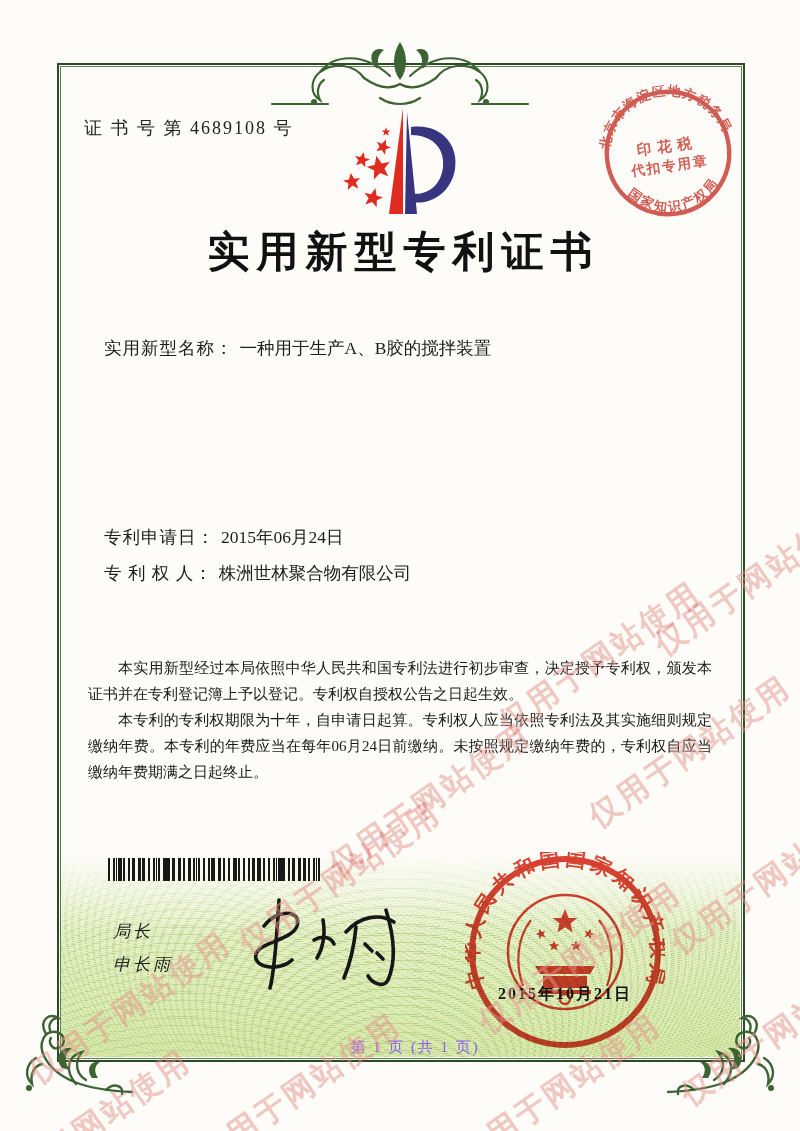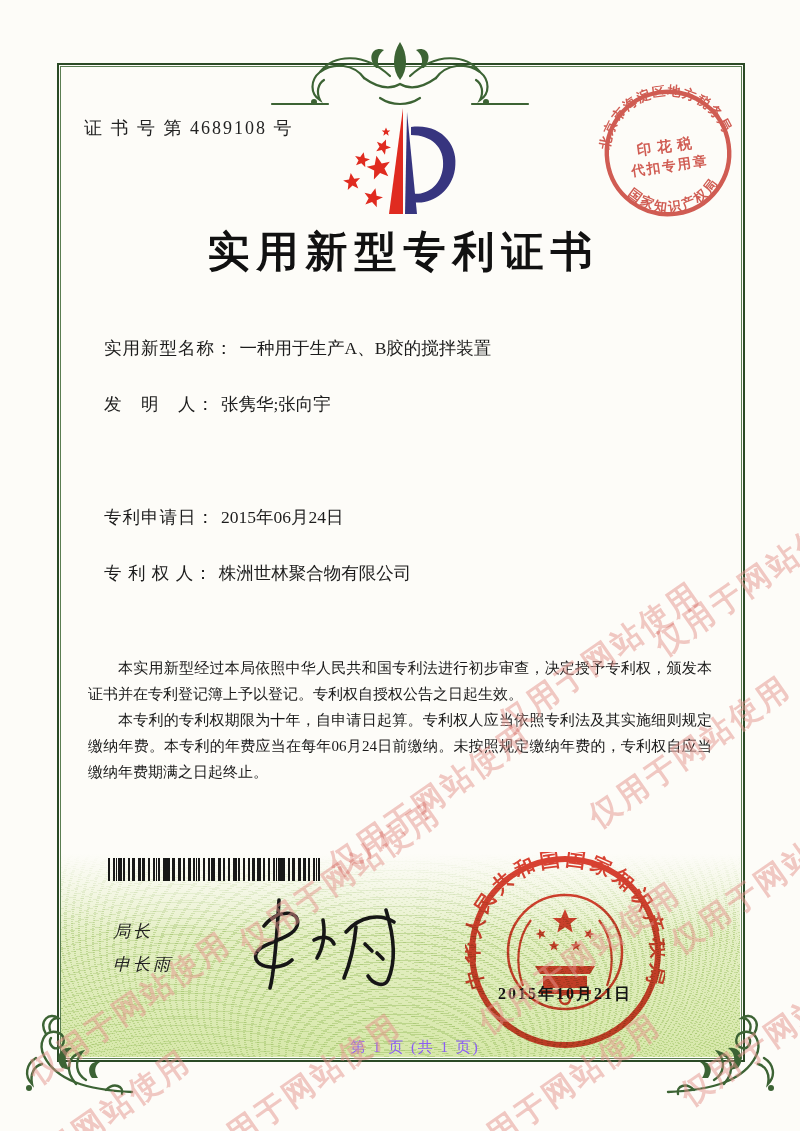--- a/index.html
+++ b/index.html
@@ -144,24 +144,21 @@
       <text x="0" y="-2" text-anchor="middle" font-size="15" letter-spacing="6" font-weight="bold" font-family="Liberation Sans, sans-serif">印花税</text>
       <text x="0" y="18" text-anchor="middle" font-size="14" letter-spacing="2" font-weight="bold" font-family="Liberation Sans, sans-serif">代扣专用章</text>
     </g>
   </svg>
 
   <div class="title">实用新型专利证书</div>
 
   <div class="field" style="top:336px">
     <span class="lab">实用新型名称：</span><span class="val">一种用于生产A、B胶的搅拌装置</span>
   </div>
-  <div class="field" style="top:392px">
-    <span class="lab">发　明　人：</span><span class="val">张隽华;张向宇</span>
-  </div>
-  <div class="field" style="top:505px">
+  <div class="field" style="top:525px">
     <span class="lab">专利申请日：</span><span class="val">2015年06月24日</span>
   </div>
   <div class="field" style="top:561px">
     <span class="lab">专 利 权 人：</span><span class="val">株洲世林聚合物有限公司</span>
   </div>
 
   <div class="paras">
     <p>本实用新型经过本局依照中华人民共和国专利法进行初步审查，决定授予专利权，颁发本证书并在专利登记簿上予以登记。专利权自授权公告之日起生效。</p>
     <p>本专利的专利权期限为十年，自申请日起算。专利权人应当依照专利法及其实施细则规定缴纳年费。本专利的年费应当在每年06月24日前缴纳。未按照规定缴纳年费的，专利权自应当缴纳年费期满之日起终止。</p>
   </div>

